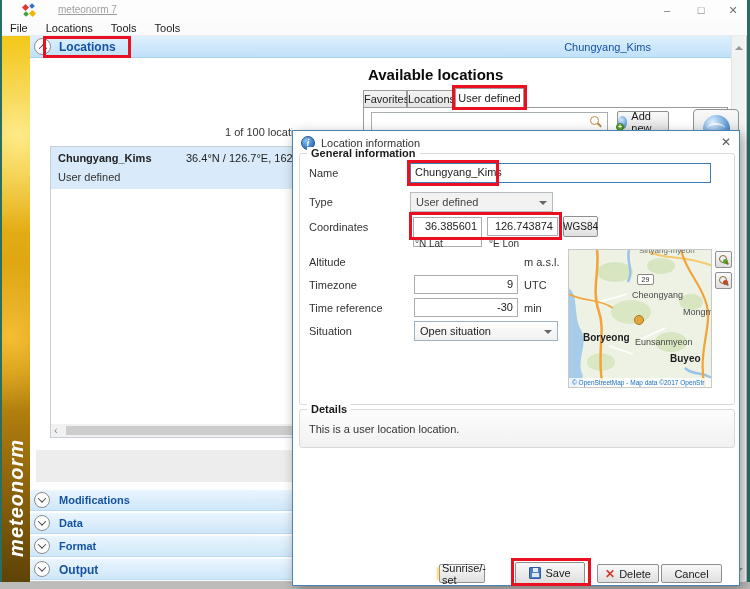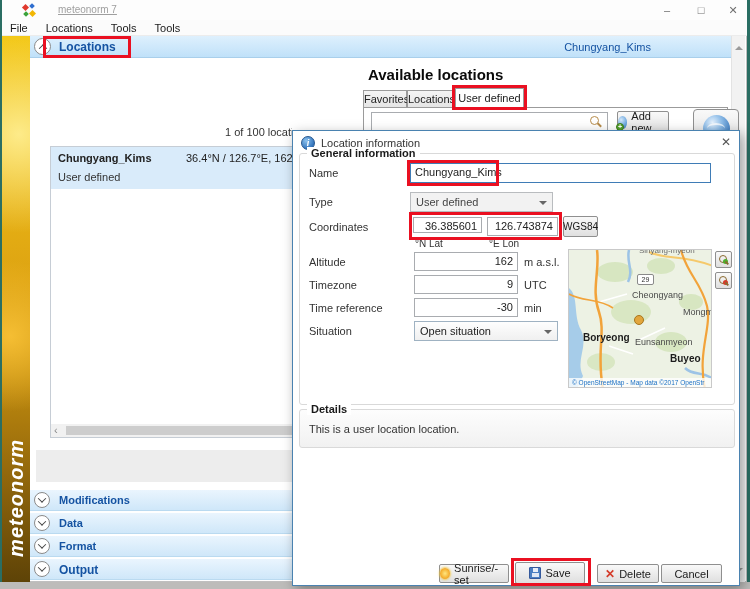--- a/index.html
+++ b/index.html
@@ -231,28 +231,27 @@
     <span class="flabel" style="left:16px;top:36px">Name</span>
     <div class="a text-input" style="left:117px;top:32px;width:301px;height:20px;border-color:#3f7cb6">Chungyang_Kims</div>
 
     <span class="flabel" style="left:16px;top:65px">Type</span>
     <div class="dd dd-disabled" style="left:117px;top:61px;width:143px;height:20px">
       <span>User defined</span>
       <span class="dd-chev"></span>
     </div>
 
     <span class="flabel" style="left:16px;top:90px">Coordinates</span>
-    <div class="a text-input num-input" style="left:120px;top:86px;width:69px;height:16px">36.385601</div>
+    <div class="a text-input num-input" style="left:120px;top:86px;width:69px;height:30px">36.385601</div>
     <div class="a text-input num-input" style="left:194px;top:86px;width:71px;height:19px">126.743874</div>
     <div class="a btn wgs-btn" style="left:270px;top:85px;width:35px;height:21px">WGS84</div>
     <span class="flabel" style="left:122px;top:107px;font-size:10px">°N Lat</span>
     <span class="flabel" style="left:196px;top:107px;font-size:10px">°E Lon</span>
 
     <span class="flabel" style="left:16px;top:125px">Altitude</span>
-    <div class="a text-input num-input" style="left:121px;top:121px;width:104px;height:19px">162</div>
     <span class="flabel" style="left:231px;top:125px">m a.s.l.</span>
 
     <span class="flabel" style="left:16px;top:148px">Timezone</span>
     <div class="a text-input num-input" style="left:121px;top:144px;width:104px;height:19px">9</div>
     <span class="flabel" style="left:231px;top:148px">UTC</span>
 
     <span class="flabel" style="left:16px;top:171px">Time reference</span>
     <div class="a text-input num-input" style="left:121px;top:167px;width:104px;height:19px">-30</div>
     <span class="flabel" style="left:231px;top:171px">min</span>
 
@@ -298,21 +297,21 @@
     <div class="a btn" style="left:422px;top:141px;width:17px;height:17px">
       <span class="mini-mag">
           <span class="dot" style="background:#d43b2a"></span>
         </span>
     </div>
 
     <div class="fieldset" style="left:6px;top:278px;width:436px;height:39px;background:linear-gradient(#fdfdfd,#f1f1f1)"></div>
     <span class="legend" style="left:14px;top:272px">Details</span>
     <span class="a" style="left:16px;top:292px;font-size:11px;color:#333">This is a user location location.</span>
 
-    <div class="a btn" style="left:146px;top:433px;width:70px;height:19px">
+    <div class="a btn" style="left:146px;top:433px;width:46px;height:19px">
       <span class="sun-ic"></span>
       <span>Sunrise/-set</span>
     </div>
     <div class="a btn" style="left:222px;top:431px;width:70px;height:22px">
       <span class="floppy"></span>
       <span>Save</span>
     </div>
     <div class="a btn" style="left:304px;top:433px;width:62px;height:19px">
       <span class="del-x">✕</span>
       <span>Delete</span>

